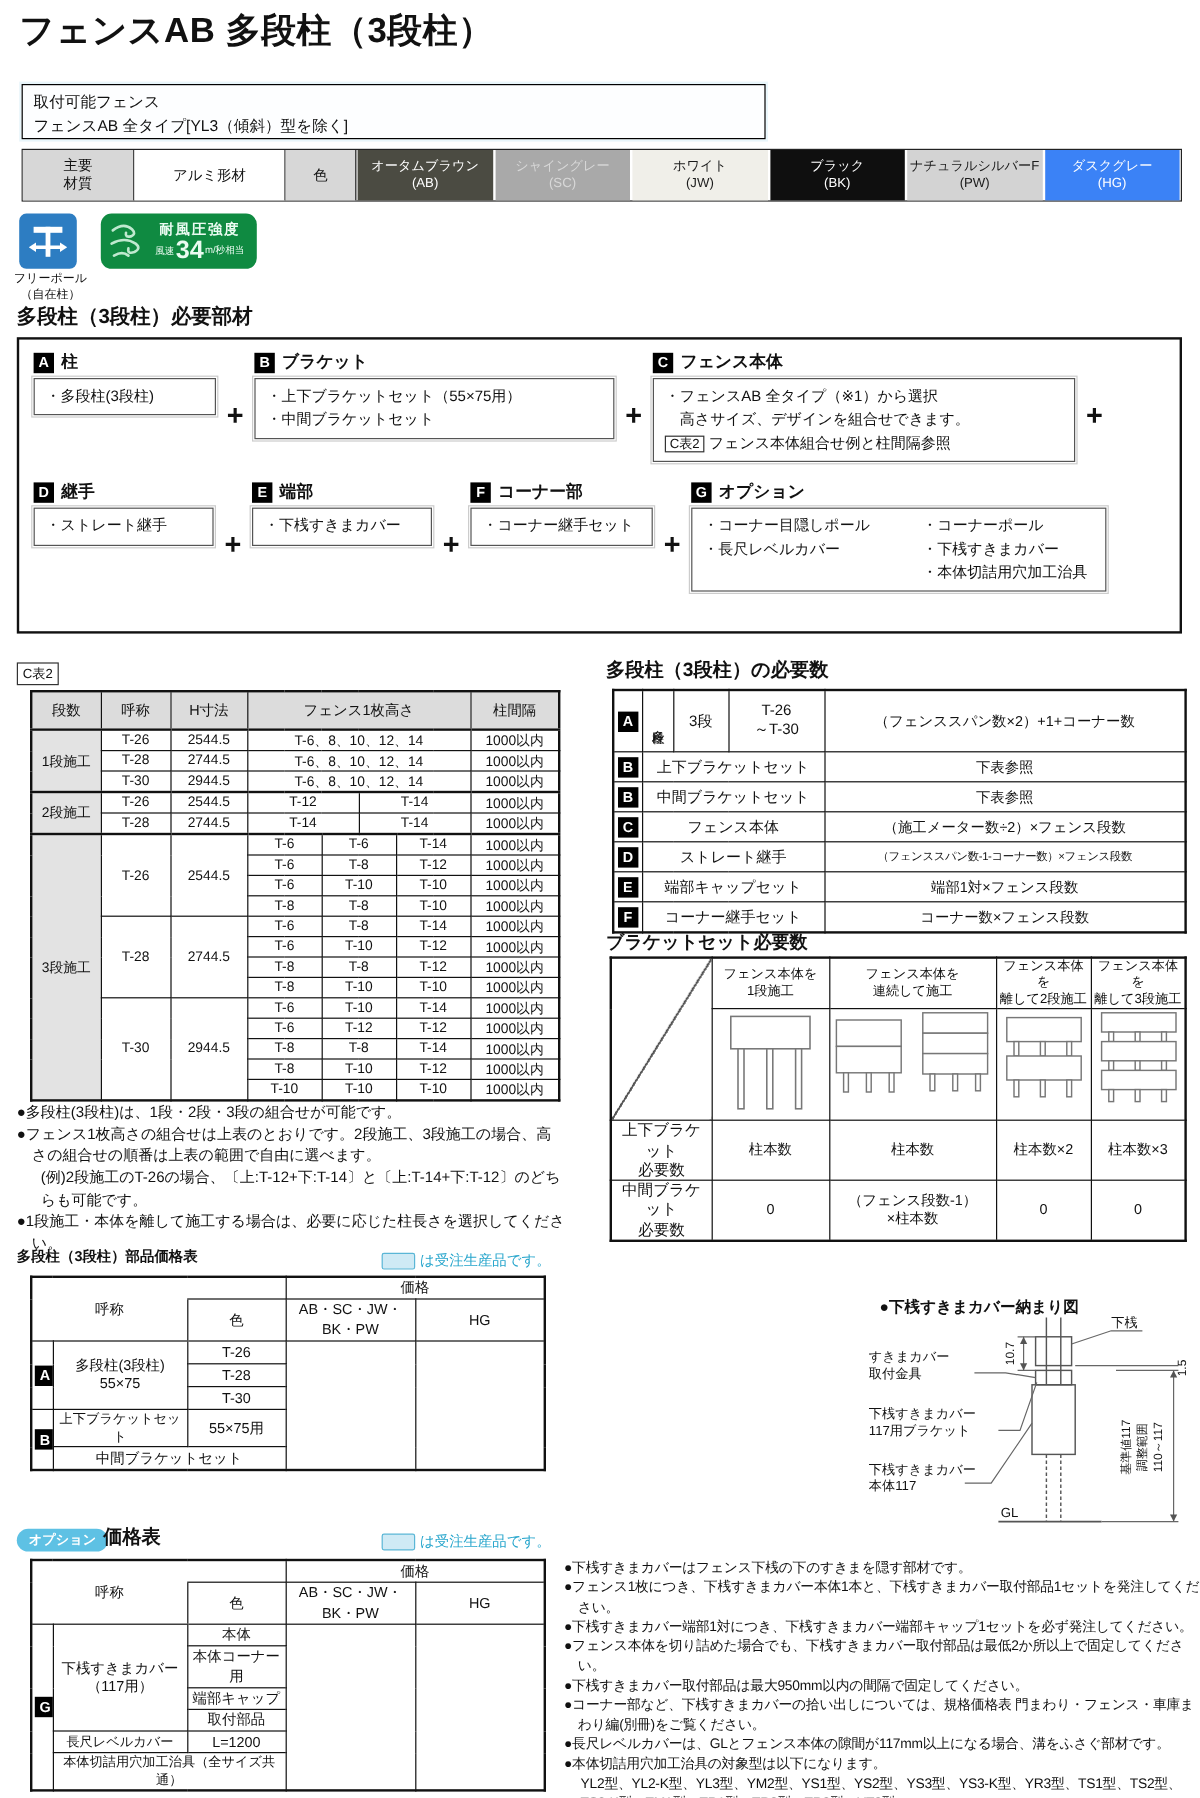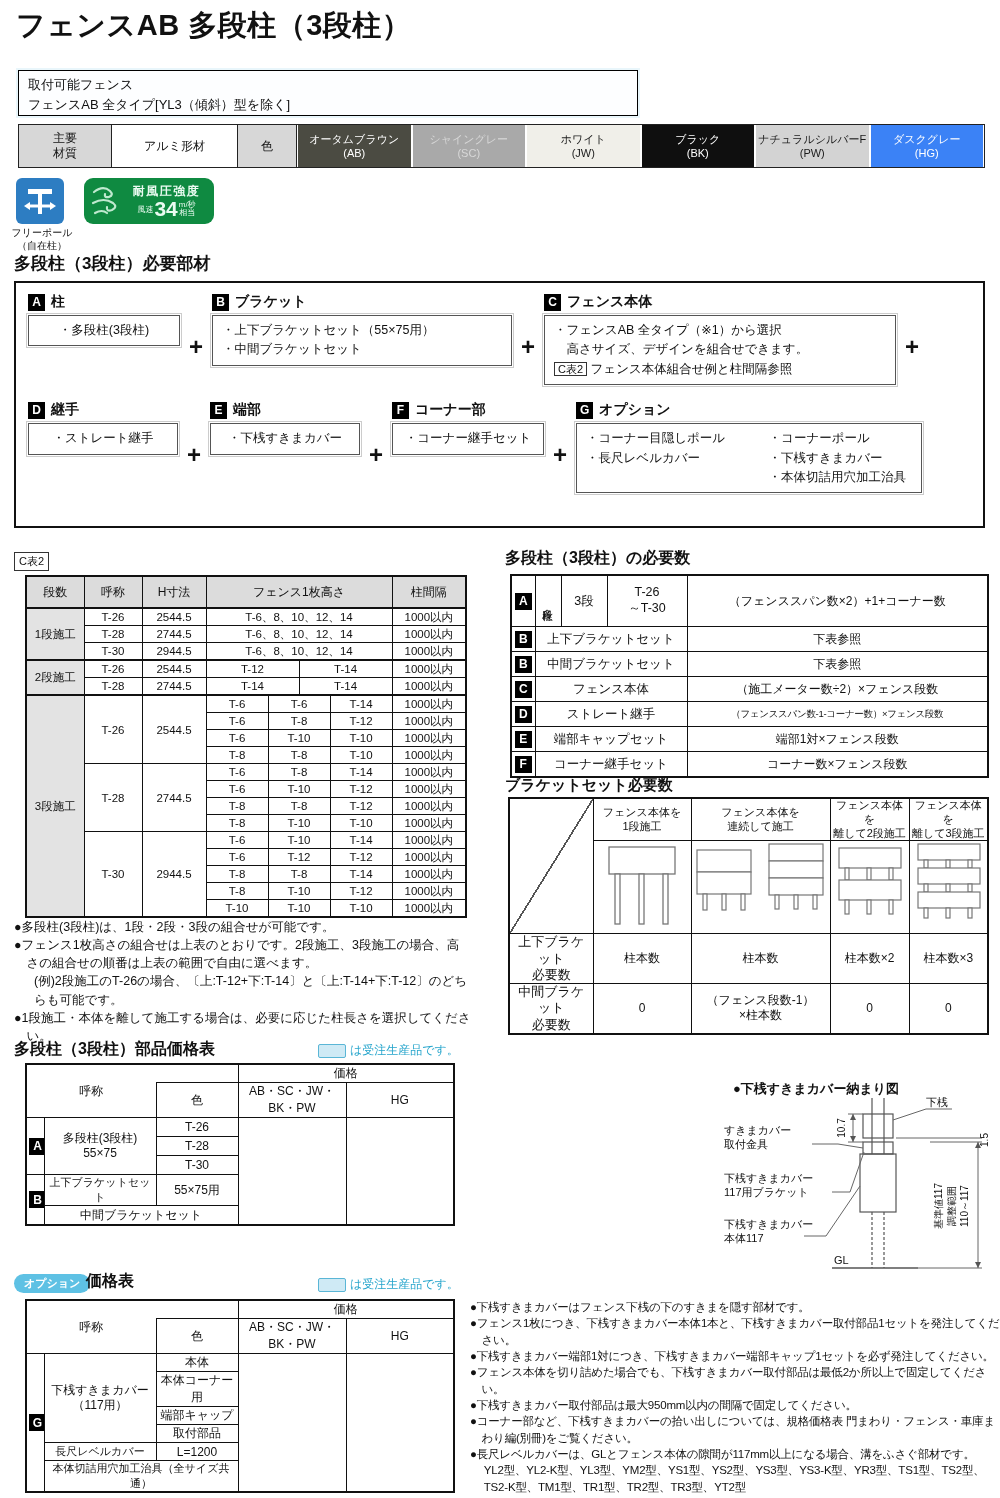--- a/index.html
+++ b/index.html
@@ -26,37 +26,37 @@
   #freepole{left:16px;top:178px;width:48px;height:46px;background:#2d7dc2;border-radius:6px;
     display:flex;align-items:center;justify-content:center;}
   #fp-cap{left:4px;top:227px;width:76px;text-align:center;font-size:10px;line-height:1.25;white-space:pre-line;}
   #windbadge{left:84px;top:178px;width:130px;height:46px;background:#0f8a41;border-radius:9px;
     color:#eafbf1;display:flex;align-items:center;gap:3px;padding:2px 7px;box-sizing:border-box;}
   .wb-right{flex:1;display:flex;flex-direction:column;align-items:center;}
   .wb-title{font-size:12px;font-weight:bold;letter-spacing:1.5px;}
   .wb-line{display:flex;align-items:center;gap:1px;}
   .wb-pre{font-size:8px;}
   .wb-val{font-size:21px;font-weight:bold;line-height:.9;}
-  .wb-units{display:flex;flex-direction:column;font-size:8px;line-height:1.05;align-items:center;}
+  .wb-units{display:flex;flex-direction:row;font-size:8px;line-height:1.05;align-items:flex-start;}
   .h2{font-size:17px;font-weight:bold;}
   #parts-heading{left:14px;top:252px;}
   
   #partsbox{left:14px;top:281px;width:971px;height:247px;border:2px solid #111;
     box-sizing:border-box;padding:10px 12px;}
   .prow{display:flex;align-items:flex-start;}
   #parts-row1{margin-bottom:16px;}
   .pg-head{display:flex;align-items:center;gap:6px;margin-bottom:4px;}
   .sq{display:inline-flex;width:17px;height:17px;background:#000;color:#fff;font-size:12px;
     font-weight:bold;align-items:center;justify-content:center;flex:none;}
   .pg-title{font-size:14px;font-weight:bold;}
   .pg-box{border:1px solid #555;outline:1px solid #ccc;outline-offset:1px;background:#fff;
     padding:5px 9px;font-size:12.5px;line-height:1.55;box-sizing:border-box;width:100%;}
   .pgroup.pg-A{width:152px}.pgroup.pg-B{width:300px}.pgroup.pg-C{width:352px}
   .pgroup.pg-D{width:150px}.pgroup.pg-E{width:150px}.pgroup.pg-F{width:152px}.pgroup.pg-G{width:346px}
-  .pg-A .pg-item,.pg-D .pg-item,.pg-E .pg-item,.pg-F .pg-item{text-align:center;}
+  .pg-A .pg-item,.pg-D .pg-item,.pg-E .pg-item,.pg-F .pg-item{}
   .pg-cols{display:flex;}
   .pg-col:first-child{width:56%}.pg-col:last-child{width:44%}
   .plus{font-size:24px;font-weight:bold;margin:40px 9px 0;}
   .cbadge{border:1px solid #333;padding:0 3px;font-size:11px;}
   
   table.tbl{border-collapse:collapse;position:absolute;table-layout:fixed;background:#fff;}
   .tbl th,.tbl td{border:1px solid #111;text-align:center;padding:0 2px;overflow:hidden;}
   .tbl{border:2px solid #111;}
   .pre{white-space:pre-line;line-height:1.25;}
   
@@ -81,21 +81,21 @@
   
   #bracket-heading{left:505px;top:776px;font-size:15px;}
   #bracket-table{left:508px;top:797px;width:479px;font-size:12px;}
   #bracket-table th{font-weight:normal;font-size:11px;}
   #bracket-table td.diag{background:linear-gradient(to bottom right,#fff 49.4%,#555 49.4%,#555 50.6%,#fff 50.6%);}
   #bracket-table th.bhead{height:30px;}
   #bracket-table td.art{height:92px;vertical-align:middle;}
   #bracket-table th.blab{font-size:13px;height:34px;margin-top:28px;}
   #bracket-table tr.mid td{height:40px;}
   
-  #price1-heading{left:14px;top:1039px;font-size:16px;}
+  #price1-heading{left:14px;top:1039px;font-size:12px;}
   .ordernote{position:absolute;font-size:12px;color:#26a5cc;display:flex;align-items:center;gap:4px;}
   .ordernote .osw{width:26px;height:12px;background:#cfeaf5;border:1px solid #5ab6d6;border-radius:2px;}
   #ordernote1{left:318px;top:1042px;}
   #price1-table{left:25px;top:1063px;width:428px;font-size:12px;}
   #price1-table th,#option-table th{font-weight:normal;height:16px;font-size:12px;}
   #price1-table td{height:18px;}
   th.phname{border-right:none;}
   th.noL{border-left:none;}
   td.fit{font-size:11px;}
   
@@ -731,14 +731,15 @@
 </svg>
 
 <div id="notes-right" class="abs">
     <div class="note">●下桟すきまカバーはフェンス下桟の下のすきまを隠す部材です。</div>
     <div class="note">●フェンス1枚につき、下桟すきまカバー本体1本と、下桟すきまカバー取付部品1セットを発注してください。</div>
     <div class="note">●下桟すきまカバー端部1対につき、下桟すきまカバー端部キャップ1セットを必ず発注してください。</div>
     <div class="note">●フェンス本体を切り詰めた場合でも、下桟すきまカバー取付部品は最低2か所以上で固定してください。</div>
     <div class="note">●下桟すきまカバー取付部品は最大950mm以内の間隔で固定してください。</div>
     <div class="note">●コーナー部など、下桟すきまカバーの拾い出しについては、規格価格表 門まわり・フェンス・車庫まわり編(別冊)をご覧ください。</div>
     <div class="note">●長尺レベルカバーは、GLとフェンス本体の隙間が117mm以上になる場合、溝をふさぐ部材です。</div>
+    <div class="note">●本体切詰用穴加工治具の対象型は以下になります。</div>
     <div class="note cont">YL2型、YL2-K型、YL3型、YM2型、YS1型、YS2型、YS3型、YS3-K型、YR3型、TS1型、TS2型、TS2-K型、TM1型、TR1型、TR2型、TR3型、YT2型</div>
   </div>
 
 </body></html>

